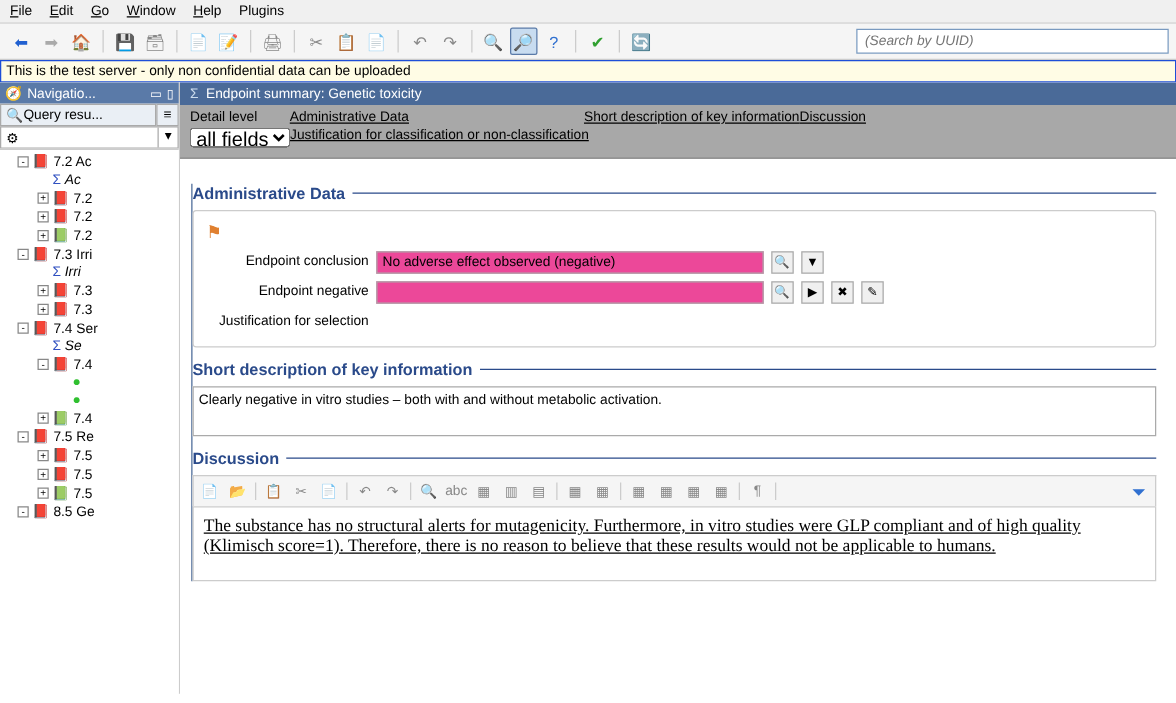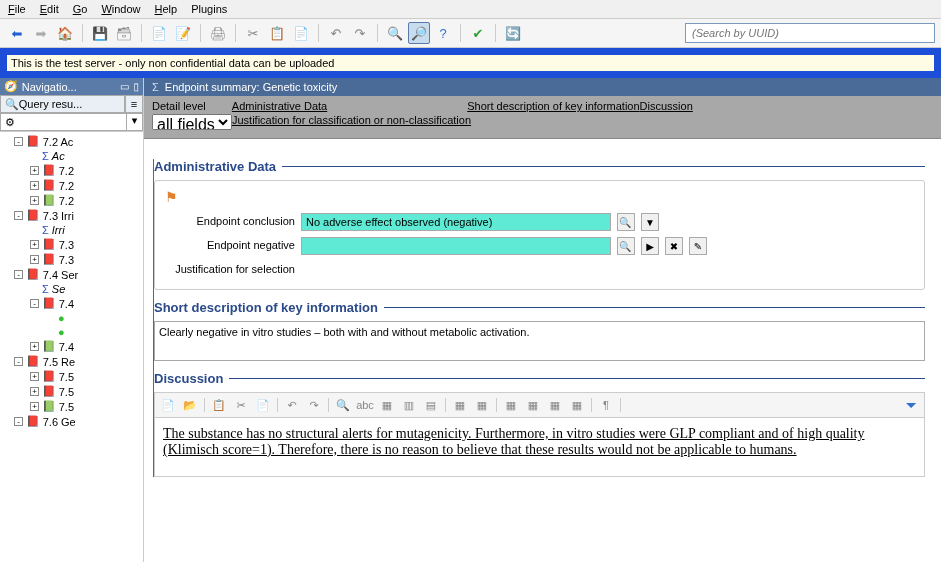--- a/index.html
+++ b/index.html
@@ -4,21 +4,21 @@
 <style>
 * { box-sizing: border-box; margin: 0; padding: 0; }
 body { font-family: Tahoma, Arial, sans-serif; font-size: 11px; background: #fff; color: #000; width: 941px; height: 562px; overflow: hidden; }
 .menubar { display: flex; gap: 14px; padding: 3px 8px; background: #f0f0f0; border-bottom: 1px solid #ccc; }
 .menubar span { cursor: pointer; text-align: center; }
 .menubar span u { text-decoration: underline; }
 .toolbar { display: flex; align-items: center; gap: 2px; padding: 3px 6px; background: #f5f5f5; border-bottom: 1px solid #ccc; }
 .tb-btn { width: 22px; height: 22px; display: flex; align-items: center; justify-content: center; cursor: pointer; border-radius: 2px; font-size: 13px; }
 .tb-sep { width: 1px; height: 18px; background: #ccc; margin: 0 4px; }
 .search-box { margin-left: auto; width: 250px; height: 20px; border: 1px solid #7a9ac0; padding: 2px 6px; font-style: italic; color: #666; font-size: 11px; background: #fff; }
-.banner { background: #fffce5; border: 7px solid #1d4ed8; padding: 2px 4px; font-size: 11px; }
+.banner { background: #fffce5; border: 1px solid #1d4ed8; padding: 2px 4px; font-size: 11px; }
 .workspace { display: flex; height: calc(100% - 73px); }
 .sidebar { width: 144px; background: #fff; display: flex; flex-direction: column; border-right: 1px solid #ccc; }
 .pane-hdr { background: #5a7aa8; color: #fff; padding: 2px 4px; display: flex; align-items: center; gap: 4px; font-size: 11px; }
 .tf-tab { background: #eaeff5; border: 1px solid #aaa; padding: 2px 4px; font-size: 11px; display: flex; align-items: center; height: 18px;}
 .reach-row { background: #fff; border: 1px solid #aaa; padding: 3px 4px; font-size: 11px; }
 .tree { flex: 1; overflow: hidden; font-size: 11px; background: #fff; border-top: 1px solid #ccc; padding-top: 2px; }
 .tree-row { display: flex; align-items: center; gap: 3px; padding: 1px 0; white-space: nowrap; }
 .tree-indent1 { padding-left: 14px; }
 .tree-indent2 { padding-left: 30px; }
 .tree-indent3 { padding-left: 46px; }
@@ -32,21 +32,21 @@
 .sub-hdr { background: #a8a8a8; padding: 4px 8px 6px 8px; border-bottom: 1px solid #888; }
 .detail-row { display: flex; align-items: flex-start; margin-bottom: 2px; }
 .detail-select { font-size: 16px; height: 16px; }
 .content { flex: 1; overflow: auto; padding: 10px 16px 10px 10px; }
 .section-title { font-weight: bold; color: #2a4a8a; font-size: 13px; margin: 10px 0 6px 0; display: flex; align-items: center; }
 .section-title::after { content: ''; flex: 1; height: 1px; background: #2a4a8a; margin-left: 6px; }
 .form-grp { background: #fff; border: 1px solid #ccc; border-radius: 3px; padding: 8px 10px; margin-bottom: 8px; position: relative; }
 .flag { color: #e08030; font-size: 14px; margin-bottom: 8px; display: inline-block; }
 .form-row { display: flex; align-items: flex-start; margin-bottom: 6px; gap: 6px; }
 .form-lbl { width: 130px; text-align: right; font-size: 11px; padding-top: 2px; }
-.form-inp { flex: 1; border: 1px solid #aaa; padding: 2px 4px; font-size: 11px; min-height: 18px; background: #5eead4; }
+.form-inp { flex: 1; border: 1px solid #aaa; padding: 2px 4px; font-size: 11px; min-height: 18px; background: #ec4899; }
 .form-btn { width: 18px; height: 18px; border: 1px solid #aaa; background: #f0f0f0; display: flex; align-items: center; justify-content: center; font-size: 10px; cursor: pointer; }
 .textarea { width: 100%; border: 1px solid #aaa; padding: 4px; font-size: 11px; min-height: 40px; background: #fff; }
 .rich-toolbar { display: flex; gap: 2px; padding: 3px; border: 1px solid #ccc; border-bottom: none; background: #f5f5f5; align-items: center; flex-wrap: wrap; }
 .rtb { width: 20px; height: 18px; display: flex; align-items: center; justify-content: center; color: #888; font-size: 11px; cursor: pointer; }
 .rtb-sep { width: 1px; height: 14px; background: #ccc; margin: 0 2px; }
 .rich-text { border: 1px solid #ccc; padding: 8px; font-family: 'Times New Roman', serif; font-size: 14px; min-height: 60px; text-decoration: underline; }
 .scroll-area { border-left: 1px solid #4a6a98; margin-left: -1px; }
 a { text-decoration: underline; cursor: pointer; }
 .min-icons { margin-left: auto; display: flex; gap: 4px; font-size: 10px; }
 </style>
@@ -209,21 +209,21 @@
           <span>7.5</span>
         </div>
       <div class="tree-row tree-indent2">
           <span class="box">+</span>
           <span class="ico-grn">📗</span>
           <span>7.5</span>
         </div>
       <div class="tree-row tree-indent1">
           <span class="box">-</span>
           <span class="ico-red">📕</span>
-          <span>7.6 Ge</span>
+          <span>8.5 Ge</span>
         </div>
     </div>
   </div>
 
   <div class="main">
     <div class="main-hdr">
       <span style="color:#cde">Σ</span>
       <span>Endpoint summary: Genetic toxicity</span>
     </div>
 

